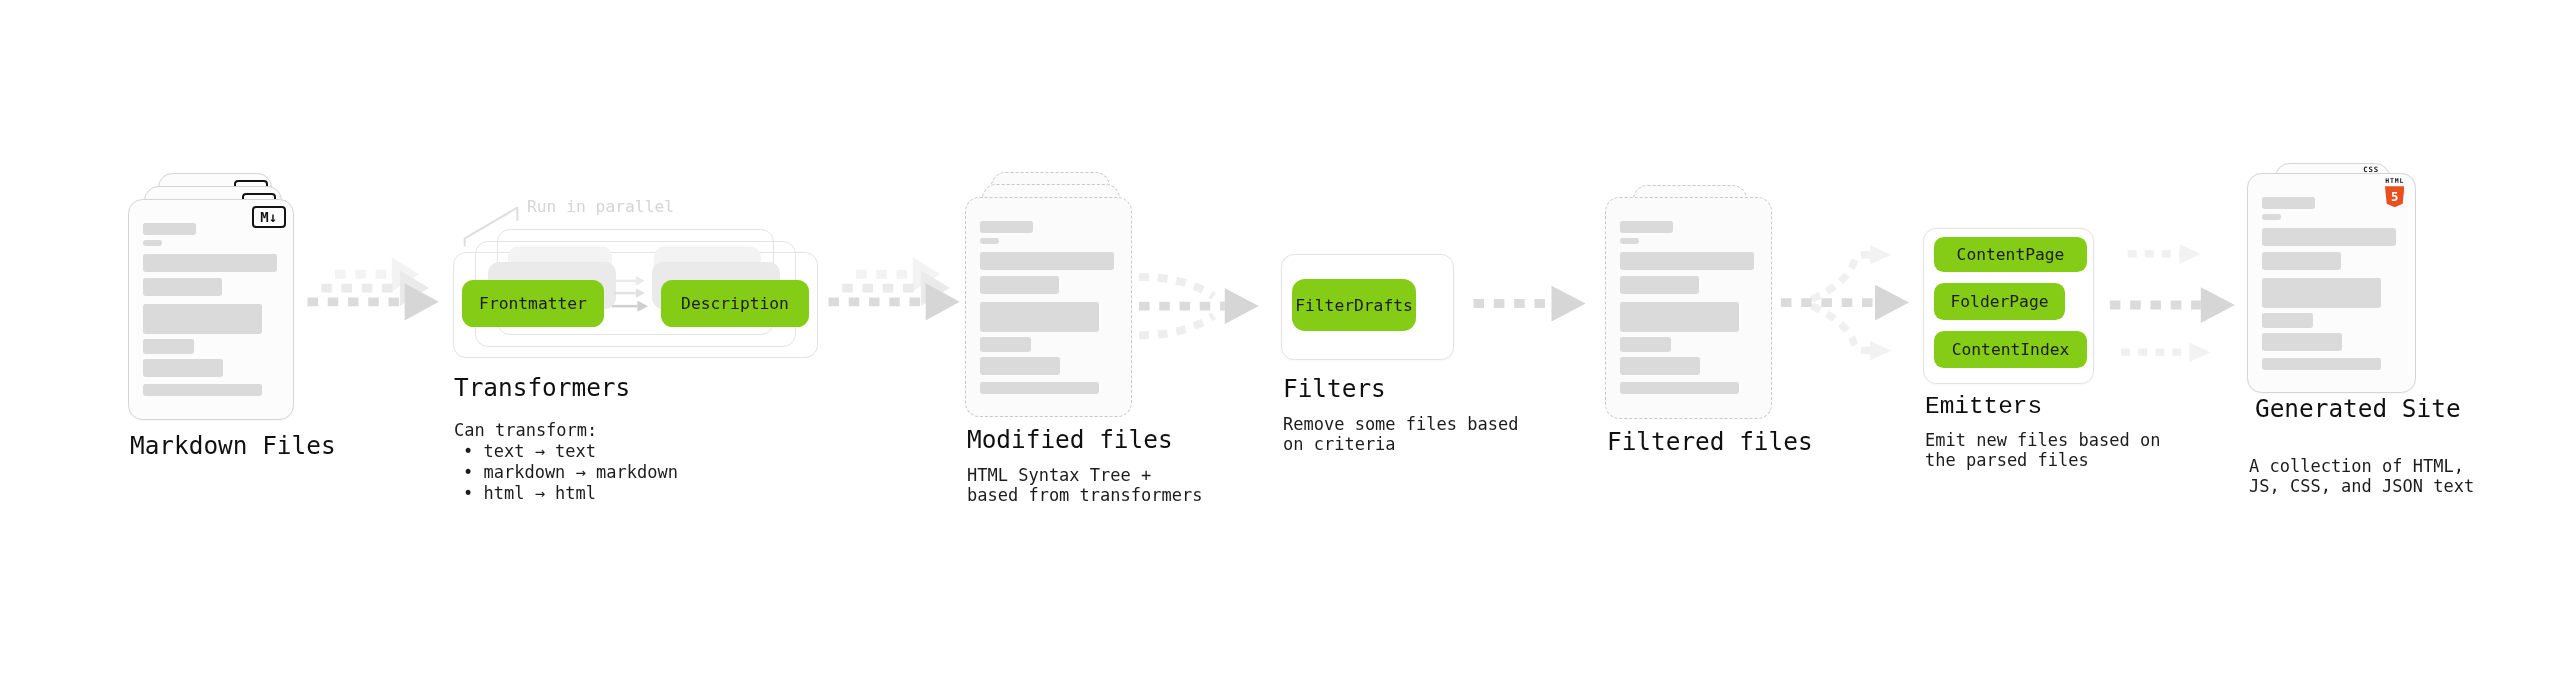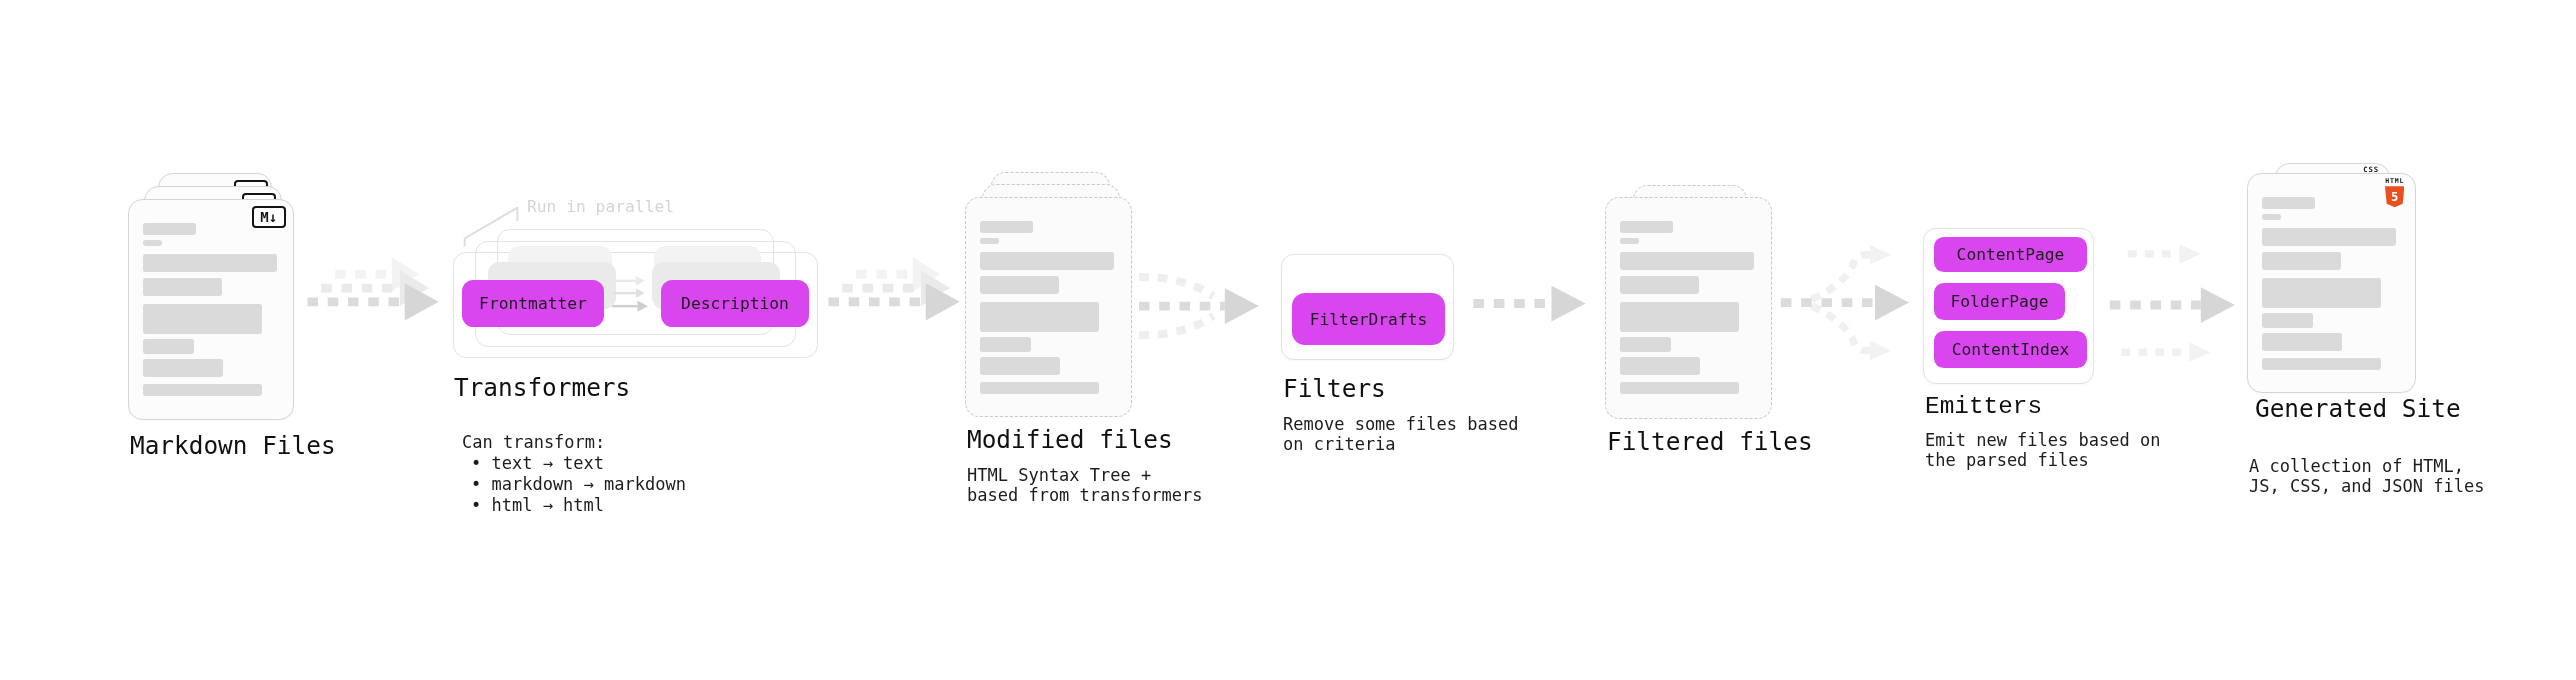--- a/index.html
+++ b/index.html
@@ -27,21 +27,21 @@
   .html5-shield{width:19.5px;height:21px;margin:0.8px auto 0;background:#e8501f;
     clip-path:polygon(0 0,100% 0,91% 84%,50% 100%,9% 84%);
     display:flex;align-items:center;justify-content:center;color:#fff;font-weight:bold;font-size:12.2px;line-height:12.2px;}
   .css-badge{position:absolute;right:8.1px;top:2.4px;width:19.5px;text-align:center;}
   .css-word{font-size:7.3px;font-weight:bold;color:#141414;line-height:7.3px;letter-spacing:0.8px;}
   .css-bar{height:2.4px;background:#2e6be6;margin-top:0.8px;}
   .js-badge{position:absolute;right:7.3px;top:3.3px;width:18px;height:9.8px;background:#f6df1d;}
   
   .outline-box{position:absolute;border:1.6px solid #e3e3e3;border-radius:13px;box-sizing:border-box;}
   .outline-box.filled{background:#ffffff;box-shadow:0 0.8px 2.4px rgba(0,0,0,0.03);}
-  .pill{position:absolute;background:#d946ef;border-radius:11.4px;box-sizing:border-box;
+  .pill{position:absolute;background:#84cc16;border-radius:11.4px;box-sizing:border-box;
     display:flex;align-items:center;justify-content:center;font-size:16.3px;color:#1d1d1d;white-space:nowrap;}
   .pill.ghost1{background:#eaeaea;}
   .pill.ghost2{background:#f3f3f3;}
   
   .stage-label{position:absolute;font-size:24.4px;line-height:28px;color:#101010;white-space:nowrap;}
   .stage-desc{position:absolute;font-size:17px;line-height:21px;color:#1c1c1c;white-space:nowrap;}
   .stage-desc .bullet{padding-left:9px;}
   .note-text{position:absolute;font-size:16.3px;color:#d5d5d5;white-space:nowrap;}
   svg{position:absolute;overflow:visible;}
 </style>
@@ -101,21 +101,21 @@
     <svg style="left:608px;top:271px;" width="49" height="45" viewBox="0 0 60 55">
       <line x1="10" y1="12" x2="34" y2="12" stroke="#e9e9e9" stroke-width="3"></line>
       <polygon points="34,6 45,12 34,18" fill="#e9e9e9"></polygon>
       <line x1="7" y1="27" x2="34" y2="27" stroke="#e1e1e1" stroke-width="3"></line>
       <polygon points="34,21 45,27 34,33" fill="#e1e1e1"></polygon>
       <line x1="5" y1="43" x2="36" y2="43" stroke="#cfcfcf" stroke-width="3"></line>
       <polygon points="36,36 49,43 36,50" fill="#cfcfcf"></polygon>
     </svg>
 
     <div class="stage-label" style="left:454px;top:374px;">Transformers</div>
-    <div class="stage-desc" style="left:454px;top:432px;margin-left:8px;">
+    <div class="stage-desc" style="left:454px;top:420px;">
       <div>Can transform:</div>
       <div class="bullet">• text → text</div>
       <div class="bullet">• markdown → markdown</div>
       <div class="bullet">• html → html</div>
     </div>
   </div>
 
   <svg style="left:822px;top:244px;" width="158" height="106" viewBox="0 0 195 130">
     <line x1="42" y1="37" x2="112" y2="37" stroke="#f3f3f3" stroke-width="11" stroke-dasharray="13 12"></line>
     <polygon points="112,16 146,37 112,58" fill="#f3f3f3"></polygon>
@@ -147,21 +147,21 @@
 
   <svg style="left:1134px;top:264px;" width="142" height="85" viewBox="0 0 175 105">
     <path d="M6,16 Q64,16 98,40" fill="none" stroke="#eeeeee" stroke-width="10" stroke-dasharray="12 11"></path>
     <path d="M6,88 Q64,88 98,64" fill="none" stroke="#eeeeee" stroke-width="10" stroke-dasharray="12 11"></path>
     <line x1="6" y1="52" x2="112" y2="52" stroke="#dbdbdb" stroke-width="11" stroke-dasharray="13 12"></line>
     <polygon points="112,30 154,52 112,74" fill="#d6d6d6"></polygon>
   </svg>
 
   <div>
     <div class="outline-box filled" style="left:1281px;top:254px;width:173px;height:106px;"></div>
-    <div class="pill" style="left:1292px;top:293px;width:153px;height:52px;border-radius:13px;">FilterDrafts</div>
+    <div class="pill" style="left:1292px;top:279px;width:124px;height:52px;border-radius:13px;">FilterDrafts</div>
     <div class="stage-label" style="left:1283px;top:375px;">Filters</div>
     <div class="stage-desc" style="left:1283px;top:414px;line-height:20.3px;">
       <div>Remove some files based</div>
       <div>on criteria</div>
     </div>
   </div>
 
   <svg style="left:1467px;top:275px;" width="130" height="57" viewBox="0 0 160 70">
     <line x1="8" y1="35" x2="104" y2="35" stroke="#dbdbdb" stroke-width="11" stroke-dasharray="13 12"></line>
     <polygon points="104,13 146,35 104,57" fill="#d6d6d6"></polygon>
@@ -234,18 +234,18 @@
       <i class="bar bar3"></i>
       <i class="bar bar4"></i>
       <i class="bar bar5"></i>
       <i class="bar bar6"></i>
       <i class="bar bar7"></i>
       <i class="bar bar8"></i>
     </div>
     <div class="stage-label" style="left:2249px;top:395px;margin-left:6px;">Generated Site</div>
     <div class="stage-desc" style="left:2249px;top:456px;line-height:20.3px;">
       <div>A collection of HTML,</div>
-      <div>JS, CSS, and JSON files</div>
+      <div>JS, CSS, and JSON text</div>
     </div>
   </div>
 
 </div>
 
 
 </body></html>

